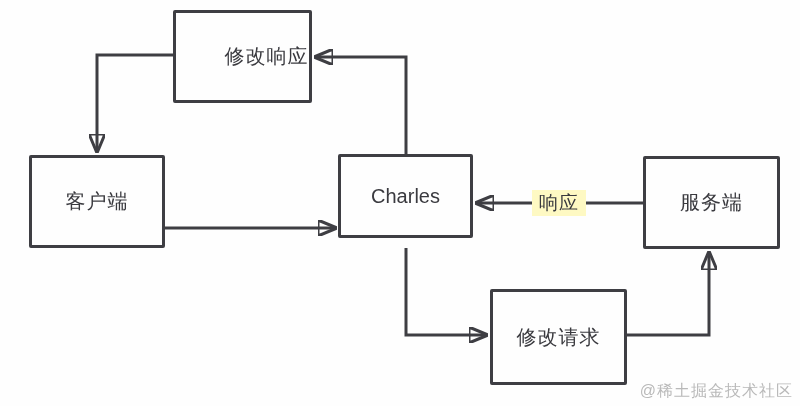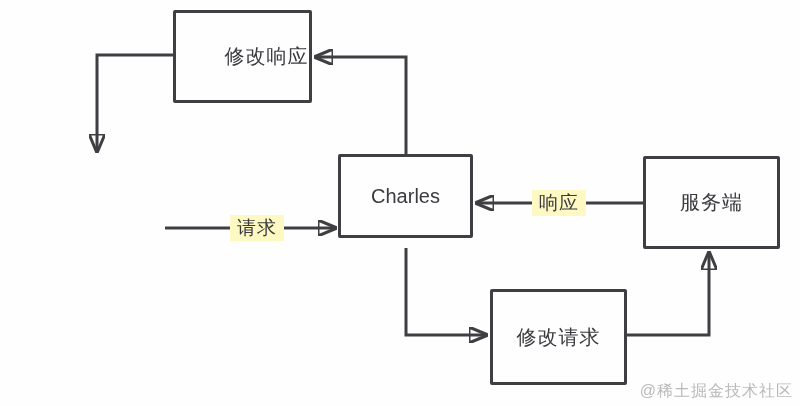--- a/index.html
+++ b/index.html
@@ -89,32 +89,34 @@
 
     <path d="M 406 248 L 406 335 L 486 335" marker-end="url(#arrow)"></path>
 
     <path d="M 627 335 L 709 335 L 709 253" marker-end="url(#arrow)"></path>
   </svg>
 
   <div class="node node-modify-response">
     <span>修改响应</span>
   </div>
 
+  <div class="node node-client">
+    <span>客户端</span>
+  </div>
 
   <div class="node node-charles">
     <span>Charles</span>
   </div>
 
   <div class="node node-server">
     <span>服务端</span>
   </div>
 
   <div class="node node-modify-request">
     <span>修改请求</span>
   </div>
 
-  <span class="edge-label edge-label-request">请求</span>
 
   <span class="edge-label edge-label-response">响应</span>
 
   <span class="watermark">@稀土掘金技术社区</span>
 
 </div>
 
 </body></html>

